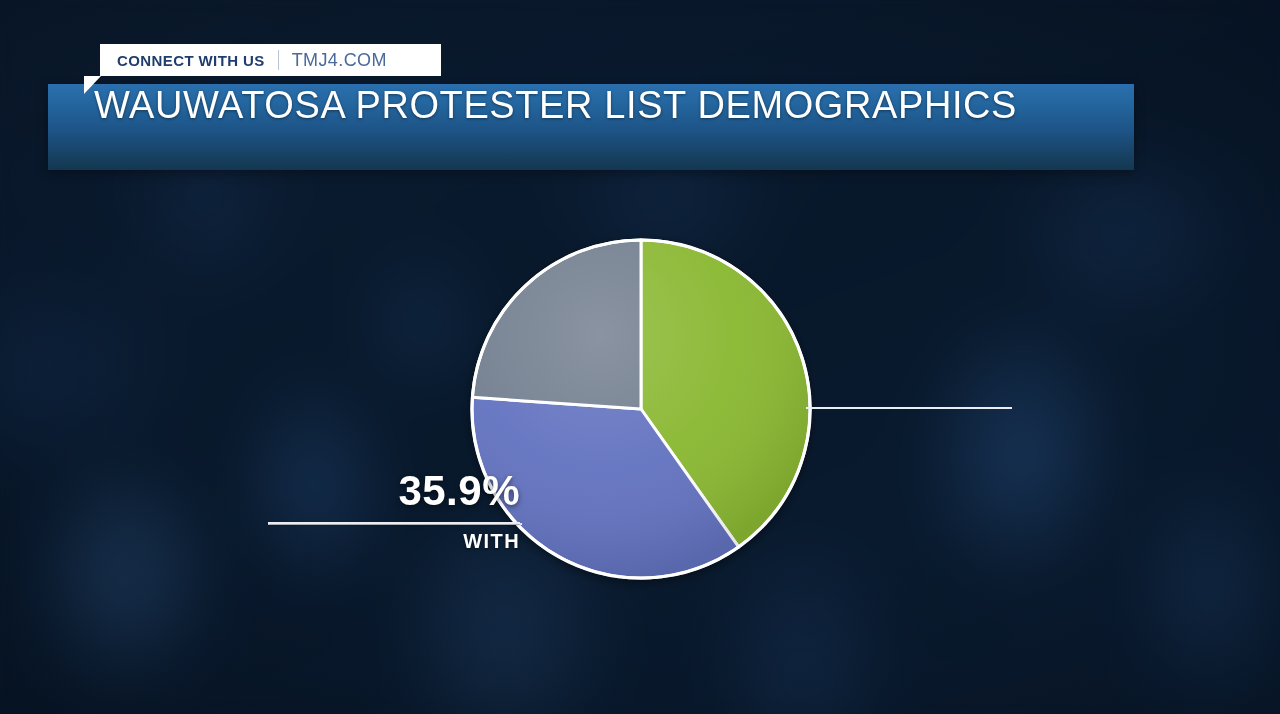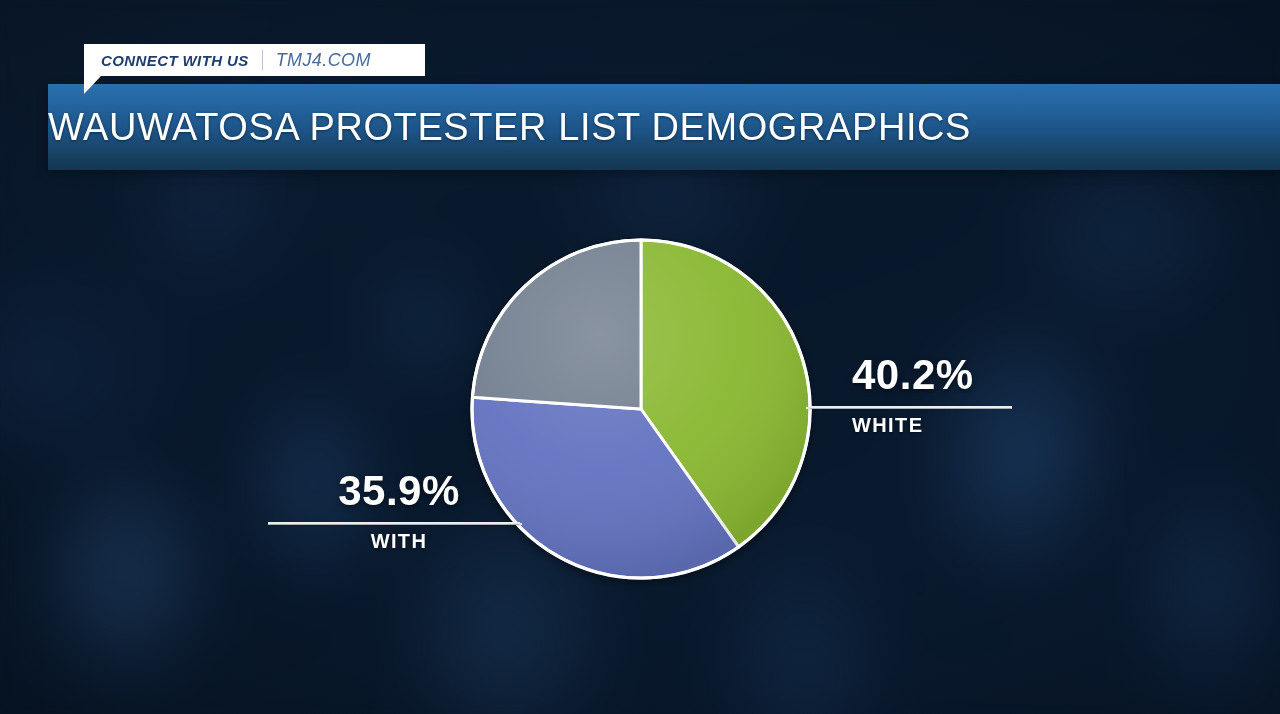--- a/index.html
+++ b/index.html
@@ -36,27 +36,26 @@
     filter:blur(26px);
   }
   #vignette {
     position:absolute; inset:0;
     background:radial-gradient(ellipse 90% 80% at 50% 48%, rgba(0,0,0,0) 40%, rgba(3,10,20,.55) 100%);
     pointer-events:none;
   }
 
   
   #connect-banner {
-    position:absolute; left:84px; top:44px;
+    position:absolute; left:100px; top:44px;
     width:341px; height:32px;
     background:#ffffff;
     display:flex; align-items:center;
     padding-left:17px;
     z-index:6;
-    font-style:italic;
   }
   #connect-banner .cw {
     font-size:15px; font-weight:bold; letter-spacing:.4px;
     color:#1f3e6e; white-space:nowrap;
   }
   #connect-banner .divider {
     width:1px; height:20px; background:#b9c4d4;
     margin:0 13px;
   }
   #connect-banner .tmj {
@@ -67,23 +66,24 @@
   #banner-tail {
     position:absolute; left:84px; top:76px;
     width:0; height:0; z-index:6;
     border-left:17px solid #ffffff;
     border-bottom:18px solid transparent;
   }
 
   
   #title-bar {
     position:absolute; left:48px; top:84px;
-    width:1232px; height:86px;
+    width:1086px; height:86px;
     background:linear-gradient(to bottom, #2a6fae 0%, #24669f 22%, #1d5386 55%, #17405f 85%, #143751 100%);
-    display:flex; align-items:center;
+    display:flex; 
+    padding-left:46px;
     z-index:5;
     box-shadow:0 3px 10px rgba(0,0,0,.35);
   }
   #title-bar .title-text {
     font-size:38px; font-weight:normal; letter-spacing:.6px;
     color:#ffffff; white-space:nowrap;
     text-shadow:0 1px 3px rgba(0,0,0,.45);
   }
 
   
@@ -108,21 +108,21 @@
   .callout .cat {
     font-size:20px; font-weight:bold; color:#ffffff;
     letter-spacing:1.4px; line-height:1;
     text-shadow:0 1px 3px rgba(0,0,0,.5);
   }
 
   #callout-white { left:810px; top:354px; width:202px; text-align:left; }
   #callout-white .pct { padding-left:42px; }
   #callout-white .cat { padding-left:42px; }
 
-  #callout-black { left:268px; top:470px; width:252px; text-align:center; }
+  #callout-black { left:268px; top:470px; width:252px; text-align:right; }
   #callout-black .pct { padding-left:10px; }
   #callout-black .cat { padding-left:10px; }
 </style>
 </head>
 <body>
 
 <div id="stage">
 
   <div id="backdrop"></div>
   <div id="vignette"></div>
@@ -158,25 +158,20 @@
       <circle cx="179" cy="179" r="169" fill="url(#gloss)"></circle>
       <circle cx="179" cy="179" r="169" fill="none" stroke="#ffffff" stroke-width="3"></circle>
     </svg>
   </div>
 
   <svg style="position:absolute;inset:0;width:1280px;height:714px;z-index:5;pointer-events:none;">
     <line x1="806" y1="408" x2="1012" y2="408" stroke="#e9eef4" stroke-width="2"></line>
     <line x1="268" y1="524" x2="522" y2="524" stroke="#e9eef4" stroke-width="2"></line>
   </svg>
 
-  <div class="callout" id="callout-white">
-    <div class="pct">40.2%</div>
-    <div class="rule"></div>
-    <div class="cat">WHITE</div>
-  </div>
 
   <div class="callout" id="callout-black">
     <div class="pct">35.9%</div>
     <div class="rule"></div>
     <div class="cat">WITH</div>
   </div>
 
 </div>
 
 </body></html>

